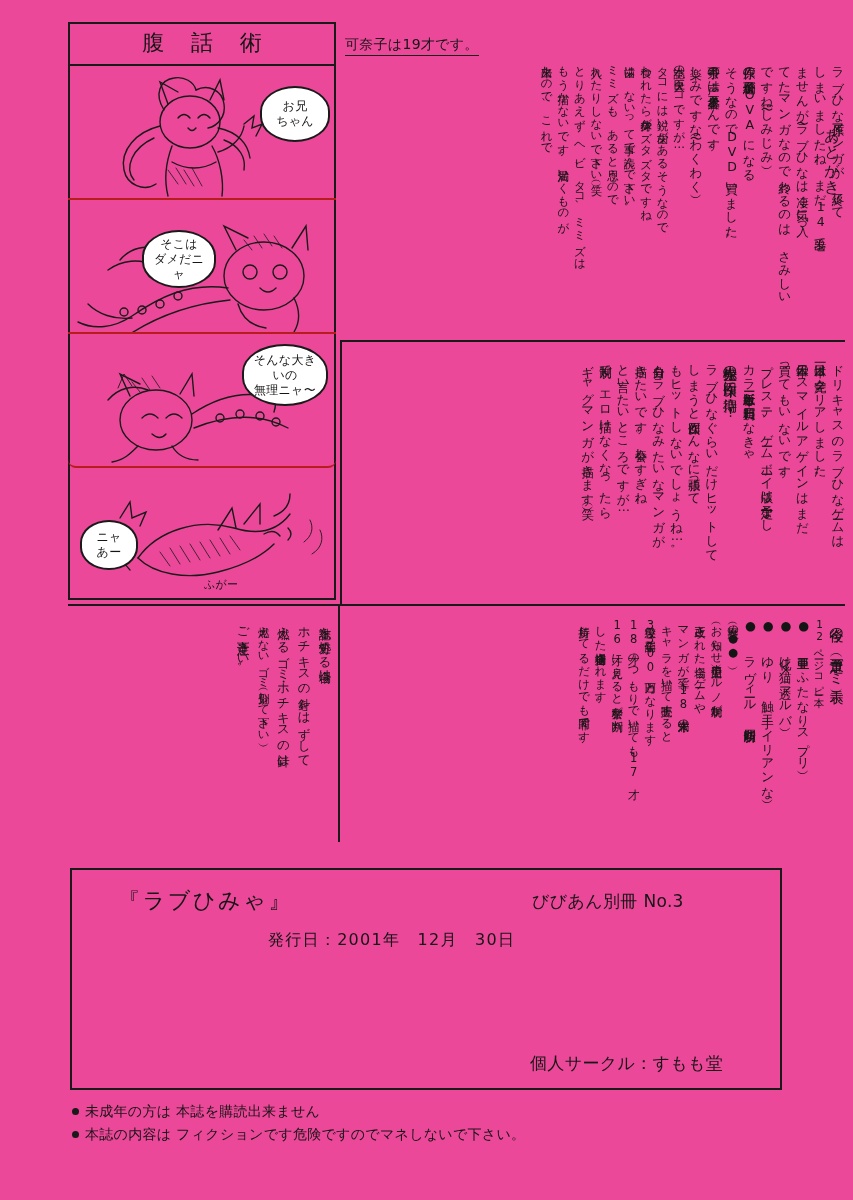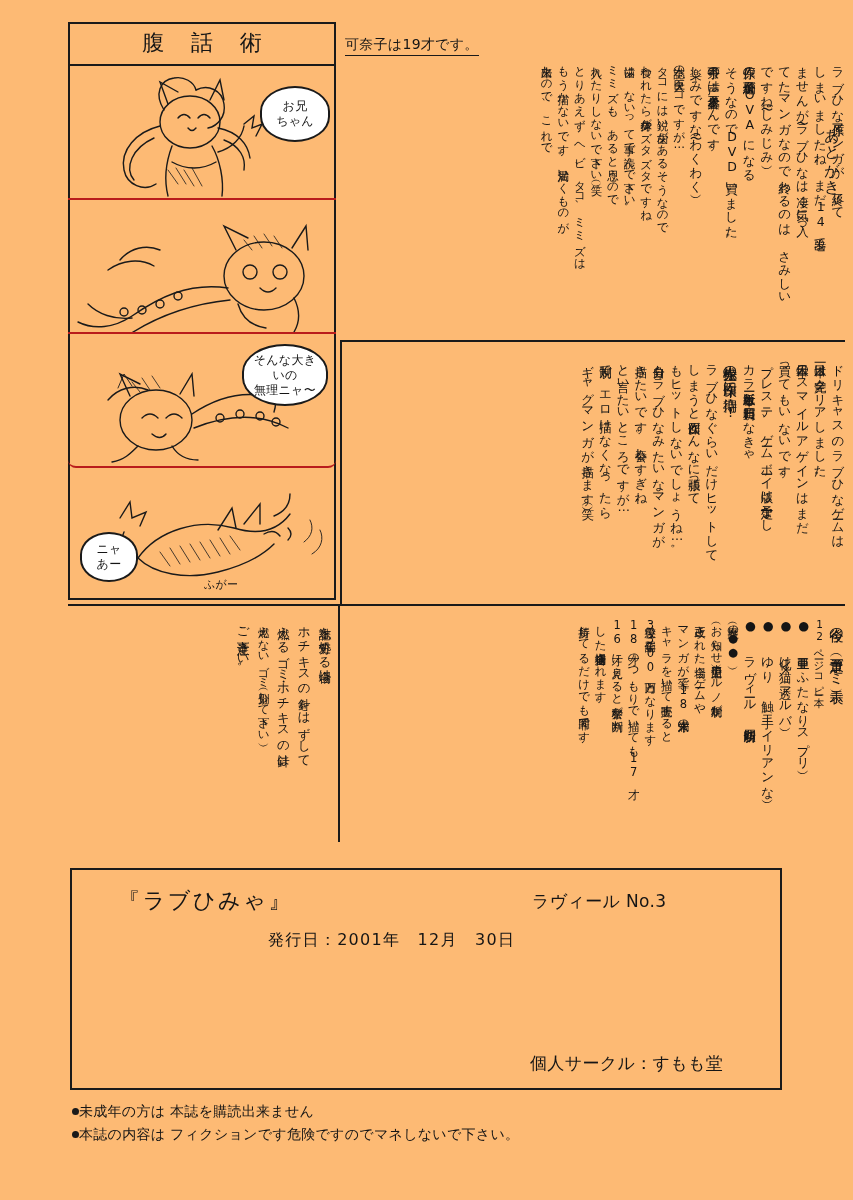--- a/index.html
+++ b/index.html
@@ -14,21 +14,21 @@
     font-family: "DejaVu Sans", sans-serif;
     color: #111;
     overflow: hidden;
   }
 
   .page {
     position: absolute;
     left: 0; top: 0;
     width: 853px;
     height: 1200px;
-    background: #fdba74;
+    background: #ec4899;
   }
 
   
   .hand {
     font-family: "DejaVu Sans", sans-serif;
     color: #151515;
     letter-spacing: 0.02em;
   }
   .vtext {
     writing-mode: vertical-rl;
@@ -228,21 +228,21 @@
     font-size: 17px;
   }
 
   .footnotes {
     position: absolute;
     left: 72px;
     top: 1100px;
     font-size: 14px;
     line-height: 1.65;
   }
-  .footnotes div { display: flex; align-items: baseline; gap: 0; }
+  .footnotes div { display: flex; align-items: baseline; gap: 6px; }
   .bullet {
     display: inline-block;
     width: 7px; height: 7px;
     border-radius: 50%;
     background: #1a1a1a;
     flex: none;
     position: relative;
     top: -1px;
   }
 </style>
@@ -315,20 +315,24 @@
 
           <path d="M170 104 c4 14 14 22 28 24"></path>
           <path d="M226 98 c6 12 6 24 0 34"></path>
           <path d="M40 70 c14 -10 32 -12 46 -4"></path>
           <path d="M52 60 c10 -12 26 -16 40 -10"></path>
 
           <path d="M176 40 l8 10 M186 36 l8 12 M196 34 l8 12 M206 36 l8 12" stroke-width="0.8"></path>
         </g>
       </svg>
     </div>
+    <div class="balloon" style="left:74px; top:30px; width:74px; height:58px;">
+      <span class="hand" style="white-space:pre-line;">そこは
+ダメだニャ</span>
+    </div>
   </div>
 
   <div class="panel p3">
     <div class="sketch">
       <svg width="268" height="134" viewBox="0 0 268 134">
         <g fill="none" stroke="#1a1a1a" stroke-width="1.4" stroke-linecap="round">
 
           <ellipse cx="88" cy="86" rx="36" ry="30"></ellipse>
           <path d="M62 62 l-10 -22 20 10"></path>
           <path d="M112 60 l12 -20 2 22"></path>
@@ -381,21 +385,21 @@
           <g stroke-width="0.8">
             <path d="M92 84 l10 14 M102 80 l10 16 M112 78 l10 16 M122 76 l10 16
                      M132 74 l10 16 M142 72 l10 16 M152 70 l10 16 M162 68 l10 14"></path>
           </g>
 
           <path d="M236 74 c8 -6 10 -14 6 -22" stroke-width="0.9"></path>
           <path d="M244 86 c10 -6 12 -16 8 -24" stroke-width="0.9"></path>
         </g>
       </svg>
     </div>
-    <div class="balloon" style="left:12px; top:64px; width:58px; height:50px;">
+    <div class="balloon" style="left:12px; top:52px; width:58px; height:50px;">
       <span class="hand" style="white-space:pre-line;">ニャ
 あー</span>
     </div>
     <div class="hand" style="position:absolute; left:136px; bottom:8px; font-size:11px;">ふがー</div>
   </div>
 
   <div class="afterword-label hand vtext">あとがき</div>
 
   <div class="underline-head hand">可奈子は19才です。</div>
 
@@ -473,21 +477,21 @@
       <div class="col small">懲役3年罰金300万円となります</div>
       <div class="col small">18才のつもりで描いても17才</div>
       <div class="col small">16才に見えると警察が判断</div>
       <div class="col small">した場合逮捕されます。</div>
       <div class="col small">所持してるだけでも同罪です。</div>
     </div>
   </div>
 
   <div class="colophon"></div>
   <div class="colophon-title hand">『ラブひみゃ』</div>
-  <div class="colophon-sub hand">ラヴィール No.3</div>
+  <div class="colophon-sub hand">びびあん別冊 No.3</div>
 
   <div class="pubdate1 hand">
     <span>発行日：</span><span>2001年　12月　30日</span>
   </div>
 
 
   <div class="circle-line hand">個人サークル：すもも堂</div>
 
   <div class="footnotes hand">
     <div>

